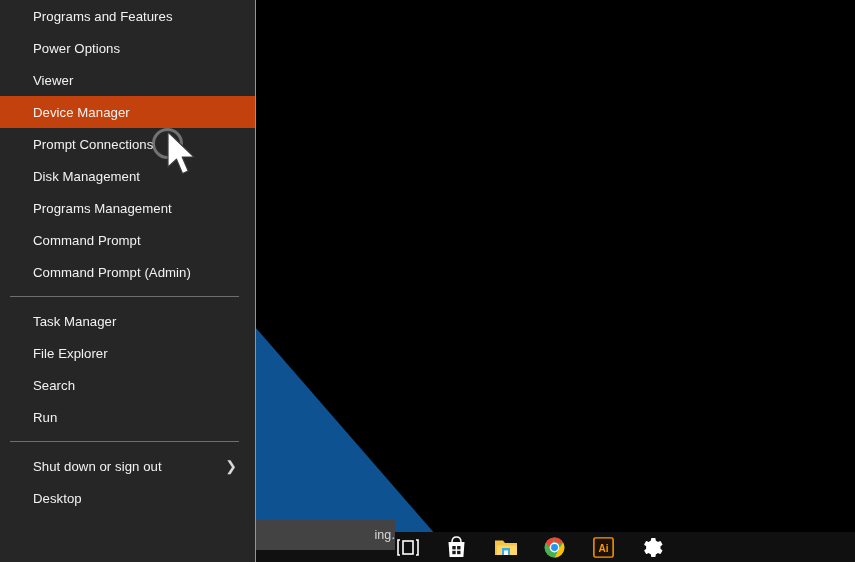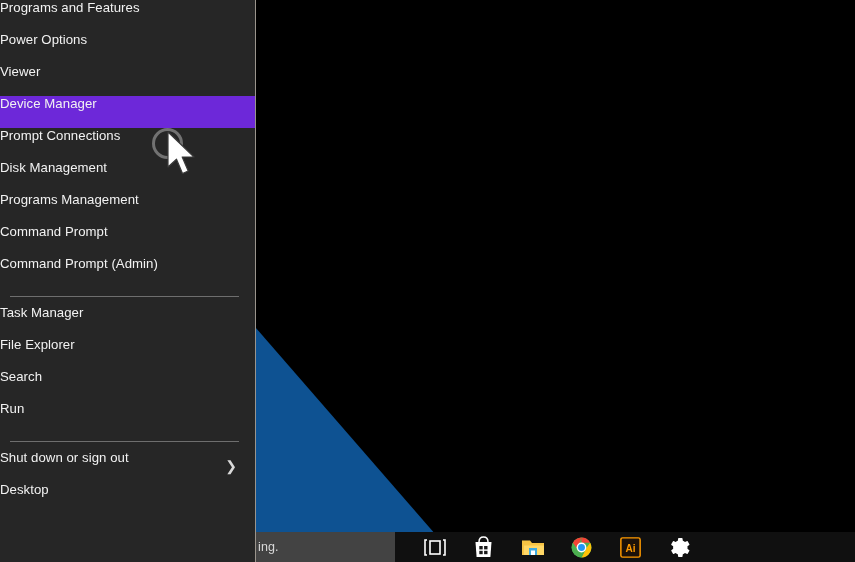--- a/index.html
+++ b/index.html
@@ -73,38 +73,39 @@
     width: 855px;
     height: 30px;
     background: #101010;
     display: flex;
     align-items: center;
     z-index: 40;
   }
   #search-box {
     position: absolute;
     left: 170px;
-    bottom: 0;
+    bottom: 12px;
     width: 225px;
     height: 30px;
     background: #434343;
     display: flex;
     align-items: center;
     z-index: 41;
+    justify-content: flex-end;
   }
   #search-text {
     color: #d8d8d8;
     font-size: 12.5px;
     padding-left: 88px;
     white-space: nowrap;
     letter-spacing: .1px;
   }
   #tray-icons {
     position: absolute;
-    left: 410px;
+    left: 383px;
     bottom: 0;
     height: 30px;
     display: flex;
     align-items: center;
     z-index: 42;
   }
   .tb-icon {
     width: 49px;
     height: 30px;
     display: flex;
@@ -124,29 +125,30 @@
     background: #262626;
     border-right: 1px solid #9a948c;
     box-sizing: border-box;
     z-index: 50;
     padding-top: 0;
   }
   .menu-item {
     position: relative;
     height: 32px;
     display: flex;
-    align-items: flex-start;
+    align-items: center;
     color: #f2f2f2;
     font-size: 13.2px;
+    padding-left: 33px;
     box-sizing: border-box;
     cursor: default;
     letter-spacing: .05px;
   }
   .menu-item.highlight {
-    background: #6d28d9;
+    background: #c2410c;
     width: 255px;
   }
   .menu-label { white-space: nowrap; }
   .chevron {
     position: absolute;
     right: 18px;
     top: 50%;
     transform: translateY(-50%);
     font-size: 14px;
     color: #d9d9d9;

